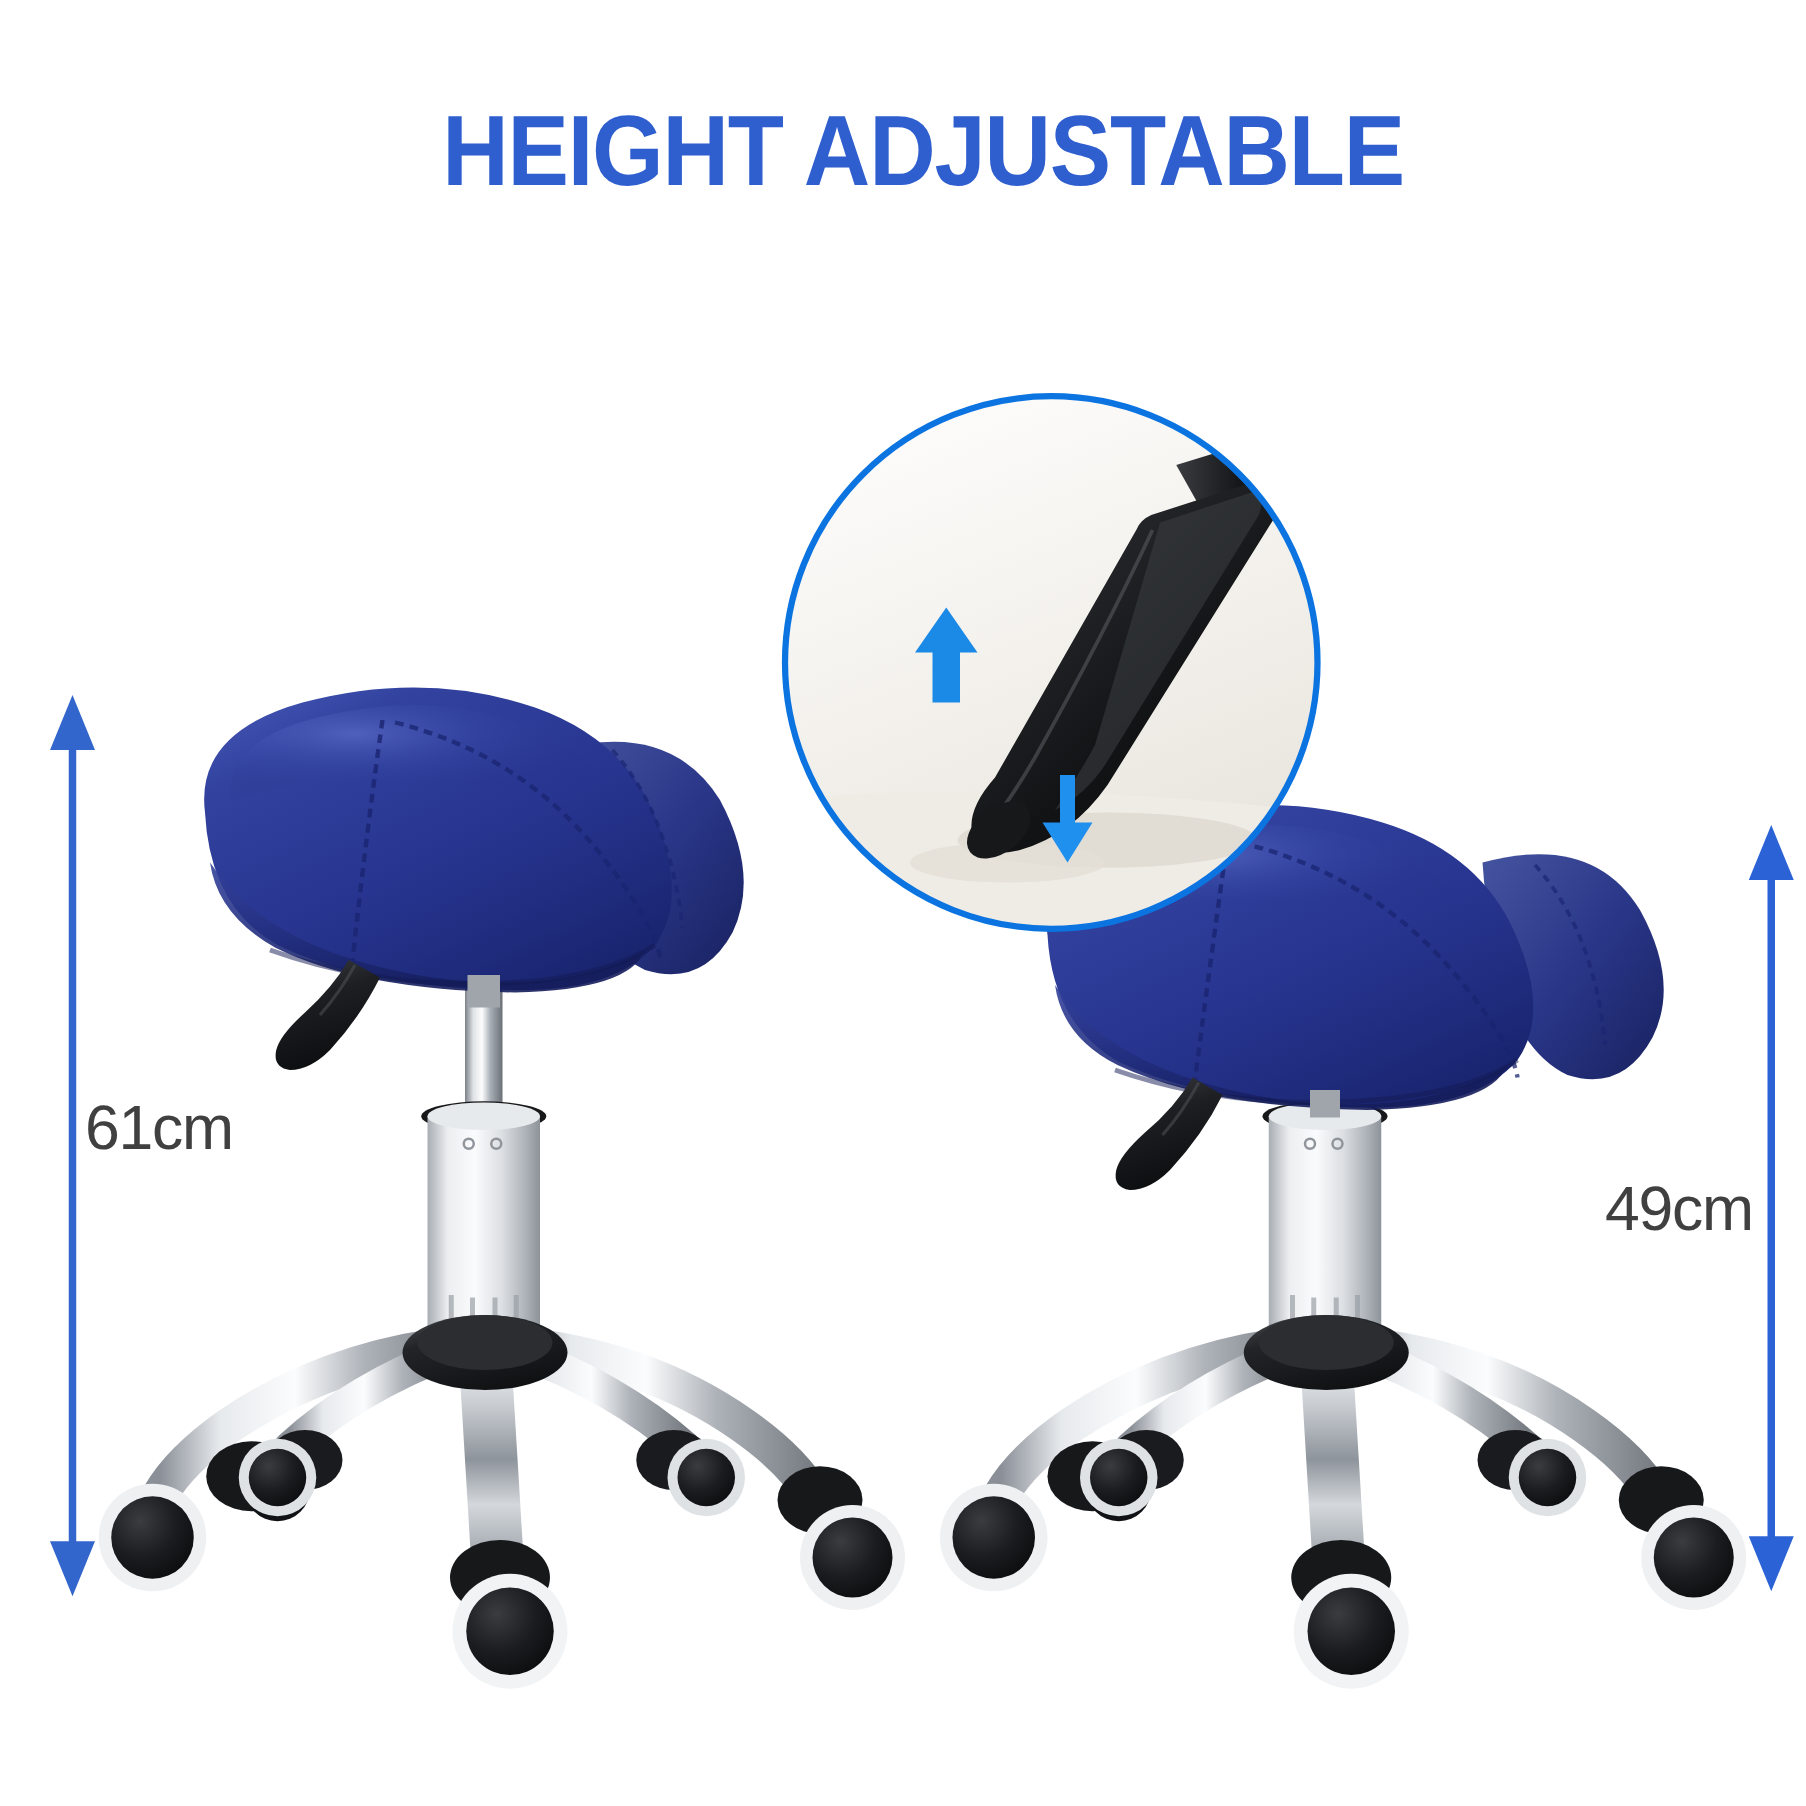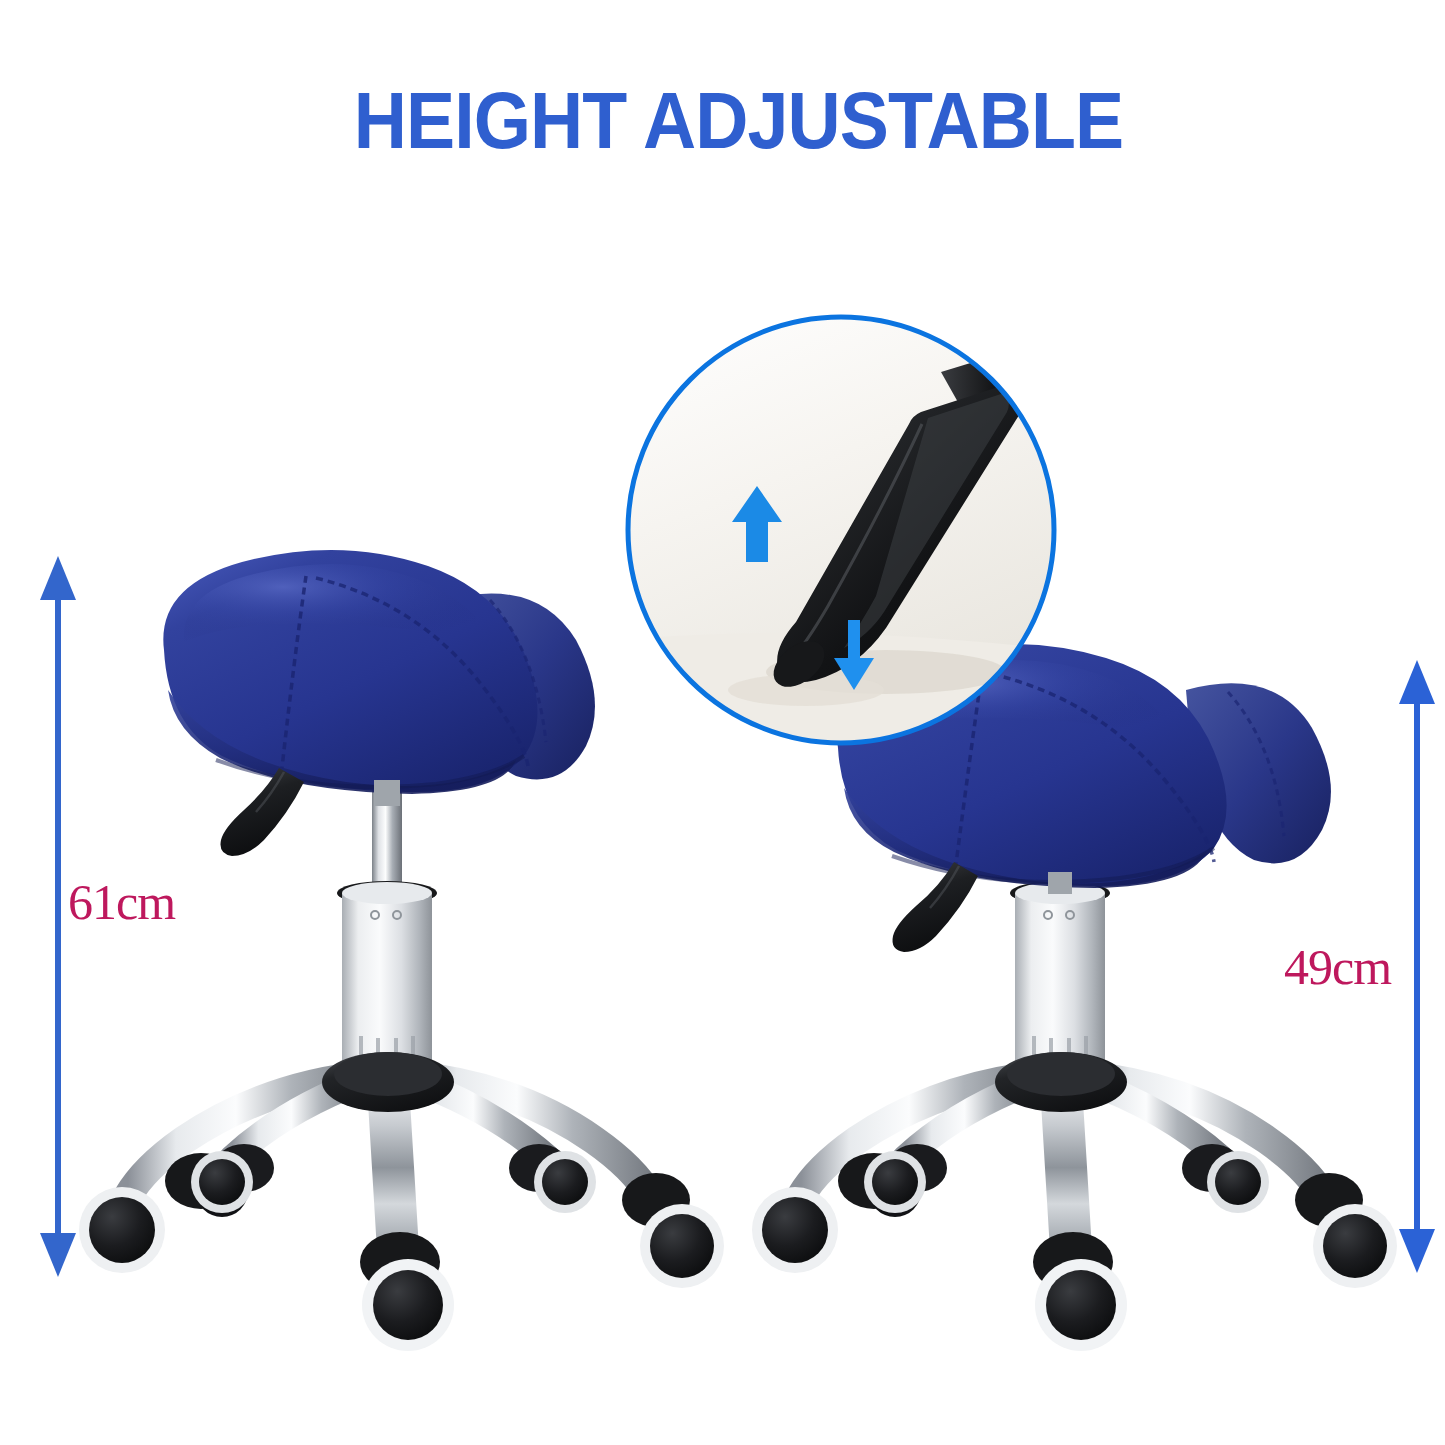--- a/index.html
+++ b/index.html
@@ -27,24 +27,23 @@
     text-align:center;
     font-size:48px;line-height:56px;
     font-weight:normal;
     color:#333333;
   }
 
   
   .dimlabel{
     position:absolute;
     font-size:50px;line-height:54px;
-    color:#be185d;
+    color:#404040;
     white-space:nowrap;
     letter-spacing:-1px;
-    font-family:Liberation Serif, serif;
   }
   #dim-left-label{left:52px;top:875px;}
   #dim-right-label{left:1268px;top:940px;}
 
   
   svg.layer{position:absolute;left:0;top:0;width:1445px;height:1445px;overflow:visible;}
   .nohit{pointer-events:none;}
 </style>
 </head>
 <body>

